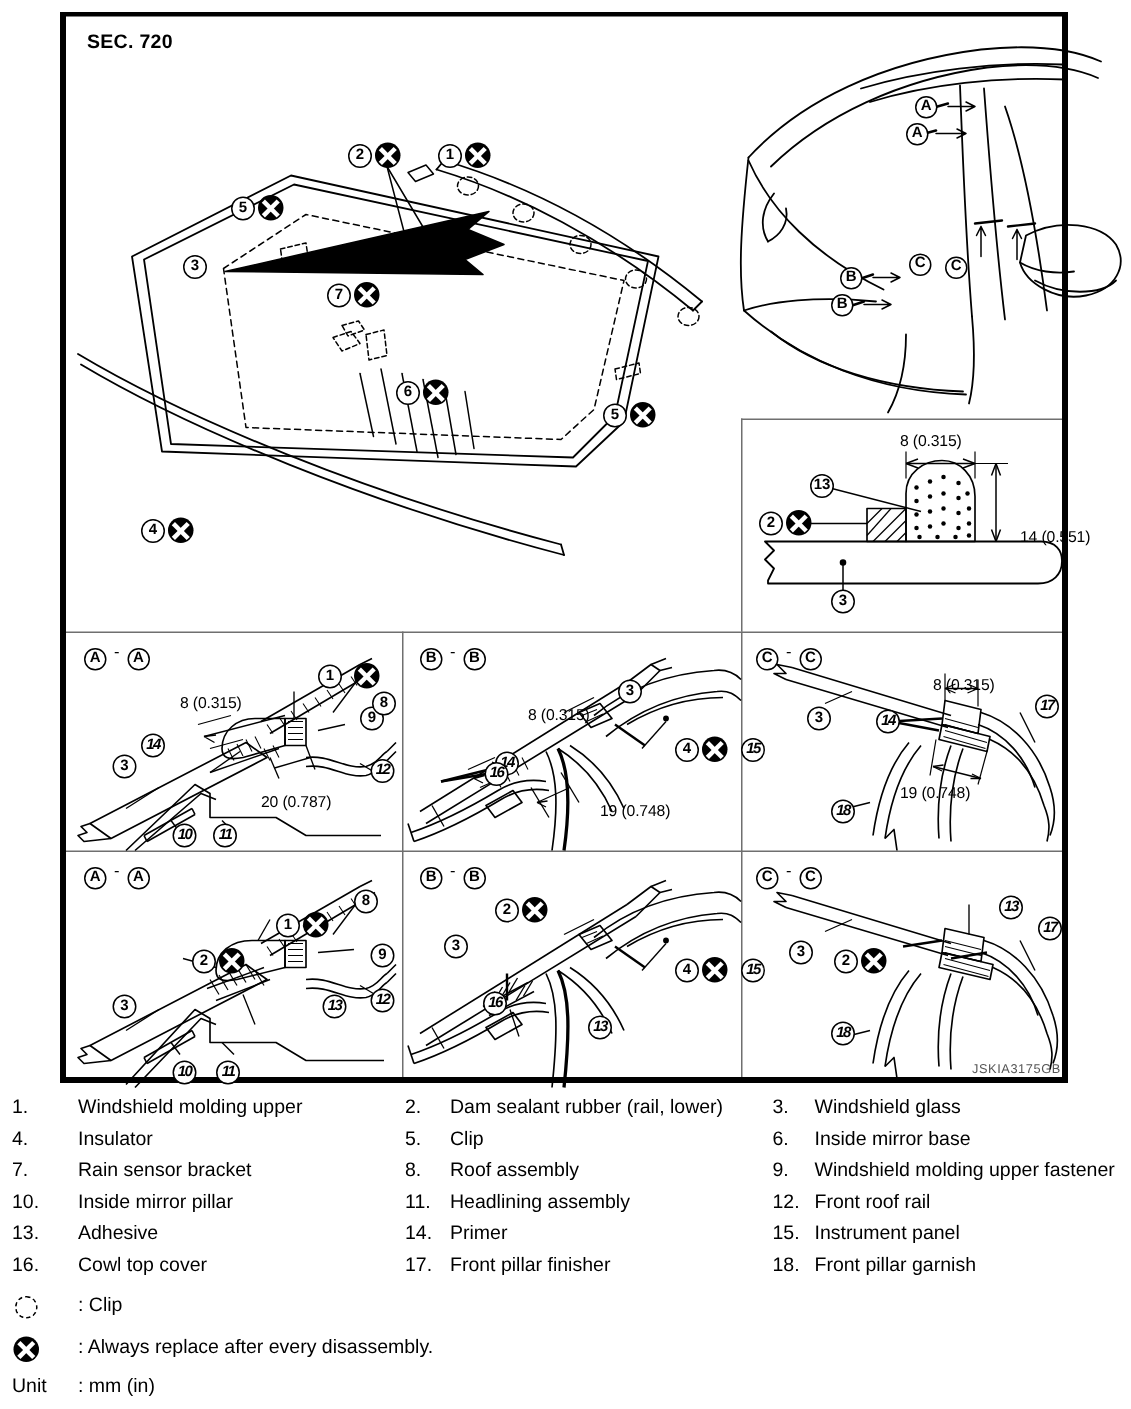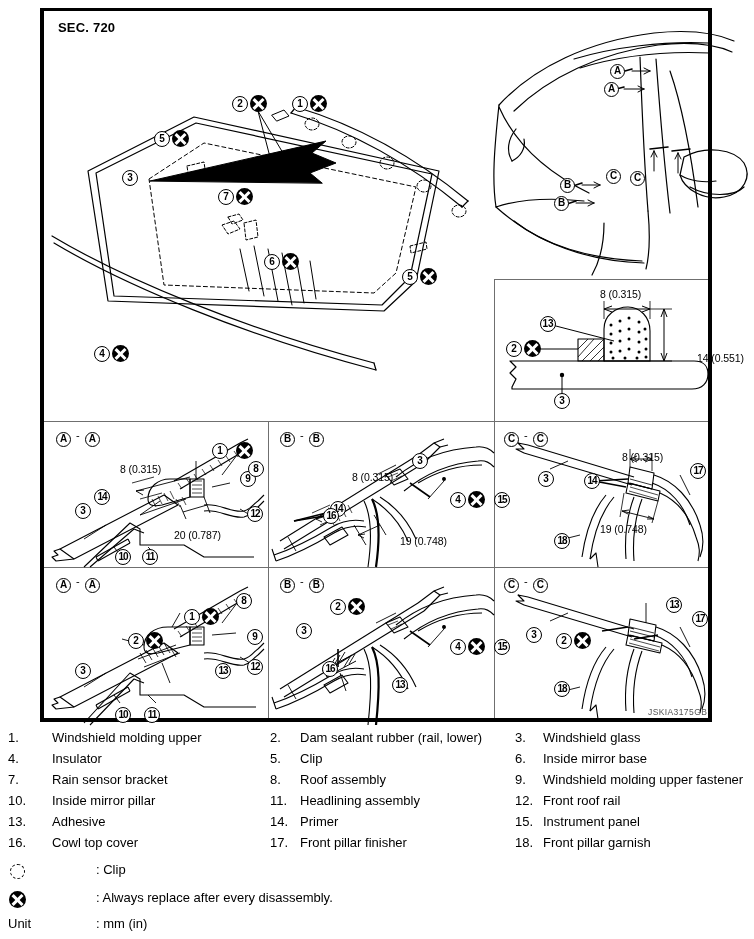--- a/index.html
+++ b/index.html
@@ -88,21 +88,21 @@
     height: 16px;
     border: 1.3px solid #000;
     border-radius: 50%;
     background: #fff;
     font-size: 10px;
     line-height: 14px;
     text-align: center;
     font-weight: bold;
     box-sizing: border-box;
   }
-  .num.w2 { letter-spacing: -1px; }
+  .num.w2 { letter-spacing: -1px; font-style: italic; }
 
   .sect {
     position: absolute;
     width: 15px;
     height: 15px;
     border: 1.6px solid #000;
     border-radius: 50%;
     background: #fff;
     font-size: 10px;
     line-height: 12px;
@@ -169,21 +169,20 @@
 
   .sym-row {
     position: relative;
     height: 25px;
   }
   .sym-text {
     position: absolute;
     left: 52px;
     font-size: 13px;
     white-space: nowrap;
-    margin-left: 44px;
   }
   .unit-word {
     position: absolute;
     left: 8px;
     font-size: 13px;
   }
 </style>
 </head>
 <body>
 
@@ -365,21 +364,21 @@
         <path d="M170,30 L167,38 M170,30 L173,38" stroke-width="1"></path>
         <path d="M170,82 L167,74 M170,82 L173,74" stroke-width="1"></path>
 
         <path d="M58,46 L120,62" stroke-width="1"></path>
         <path d="M44,70 L84,70" stroke-width="1"></path>
         <path d="M68,96 L68,120" stroke-width="1"></path>
         <circle cx="68" cy="96" r="1.6" fill="#000"></circle>
       </g>
     </svg>
     <div class="dim-label" style="left:556px;top:277px;">8 (0.315)</div>
-    <div class="dim-label" style="left:653px;top:341px;">14 (0.551)</div>
+    <div class="dim-label" style="left:636px;top:341px;">14 (0.551)</div>
     <div class="num" style="left:496px;top:305px;">13</div>
     <div class="num" style="left:462px;top:330px;">2</div>
     <div class="repl" style="left:480px;top:329px;"></div>
     <div class="num" style="left:510px;top:382px;">3</div>
 
     <div class="hdivider" style="top:410px;"></div>
     <div class="hdivider" style="top:556px;"></div>
     <div class="vdivider" style="left:224px;top:410px;bottom:0;"></div>
     <div class="vdivider" style="left:450px;top:410px;bottom:0;"></div>
 

